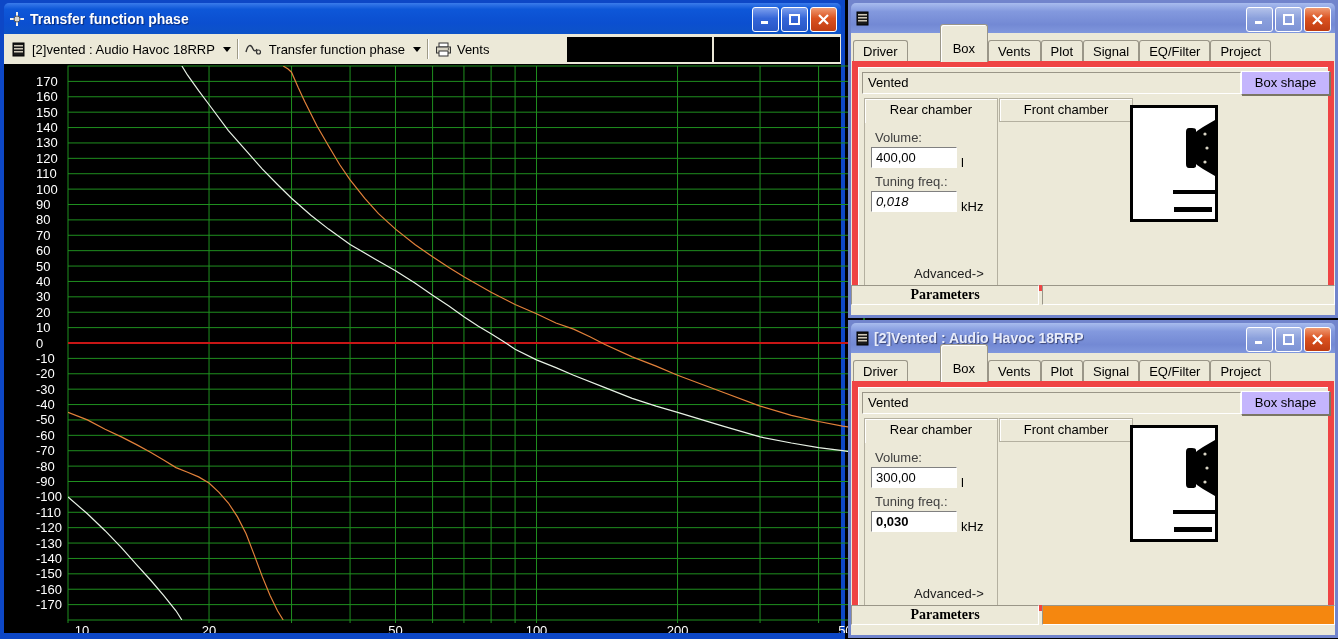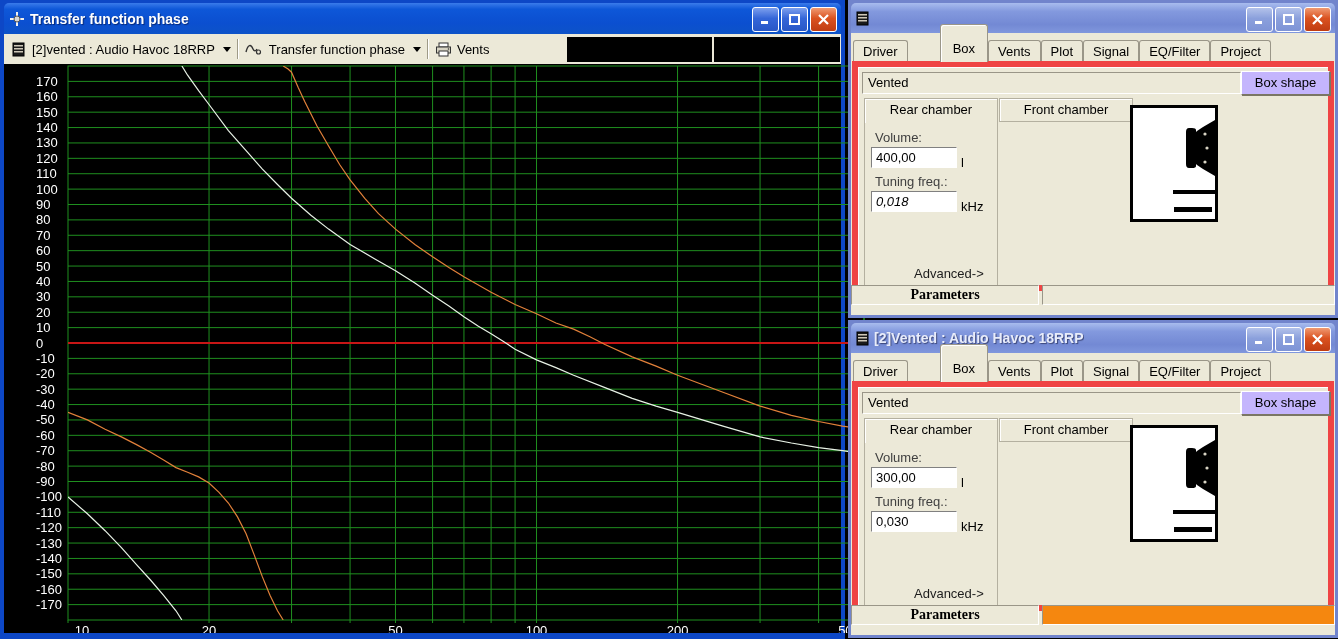--- a/index.html
+++ b/index.html
@@ -380,21 +380,21 @@
       <div class="tab-panel">
         <div class="boxtype-field">Vented</div>
         <div class="btn boxshape-btn">Box shape</div>
         <div class="chamber-tab chamber-rear">Rear chamber</div>
         <div class="chamber-tab chamber-front">Front chamber</div>
         <div class="groupbox">
           <span class="blue-label" style="top:8px">Volume:</span>
           <input class="gb-input" style="top: 25px;" value="300,00">
           <span class="unit" style="top:33px">l</span>
           <span class="blue-label" style="top:52px">Tuning freq.:</span>
-          <input class="gb-input" style="top: 69px;" value="0,030">
+          <input class="gb-input" style="top: 69px; font-weight: bold;" value="0,030">
           <span class="unit" style="top:77px">kHz</span>
           <span class="advanced">Advanced-&gt;</span>
         </div>
         <div class="box-diagram">
           <svg width="82" height="111" viewBox="0 0 82 111">
             <path d="M82,12 L70,19 L64,23 L63,24 L63,22 Q63,20 59,20 L56,20 Q53,20 53,24 L53,56 Q53,60 56,60 L59,60 Q63,60 63,58 L63,56 L64,57 L70,61 L82,68 Z" fill="#000"></path>
             <circle cx="72" cy="26" r="1.6" fill="#d8d4c4"></circle>
               <circle cx="74" cy="40" r="1.6" fill="#d8d4c4"></circle>
               <circle cx="72" cy="54" r="1.6" fill="#d8d4c4"></circle>
             <rect x="40" y="82" width="42" height="4" fill="#000"></rect>

